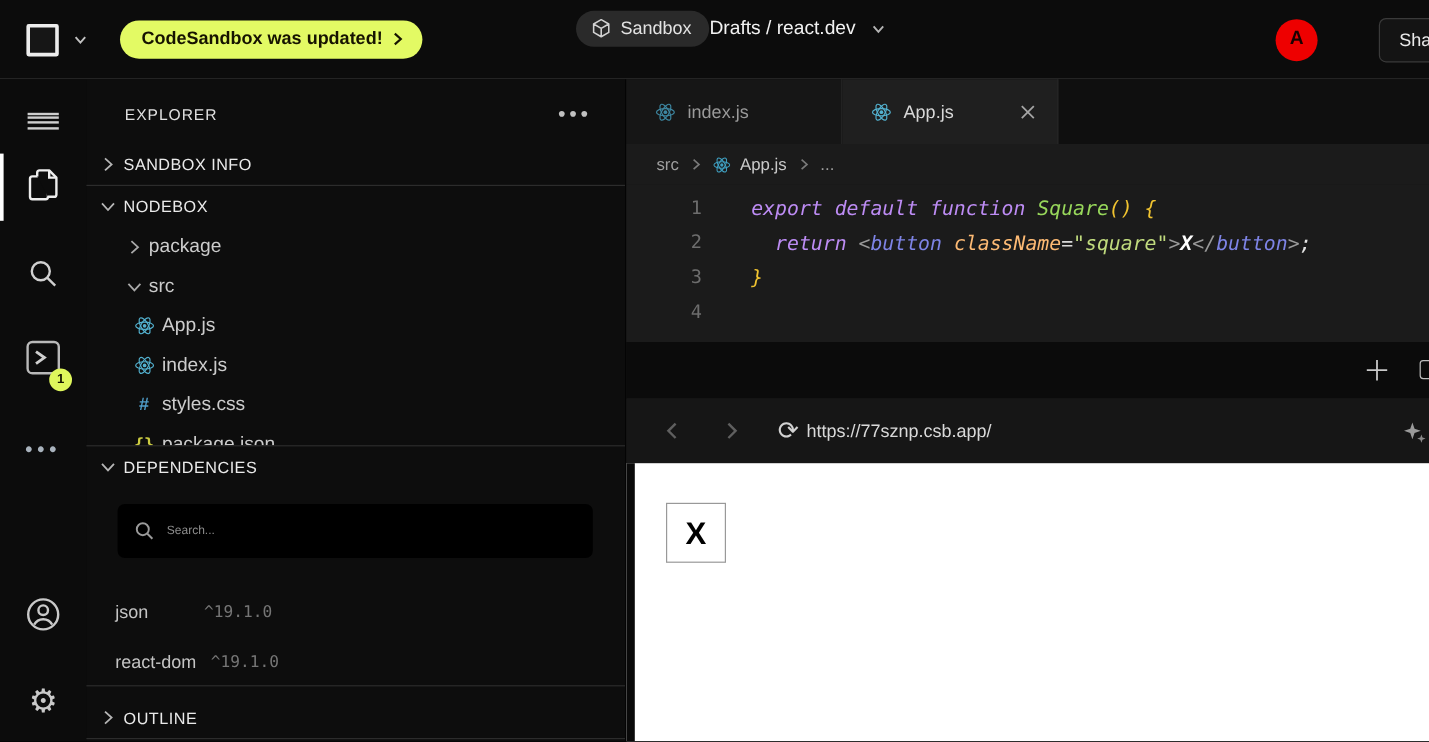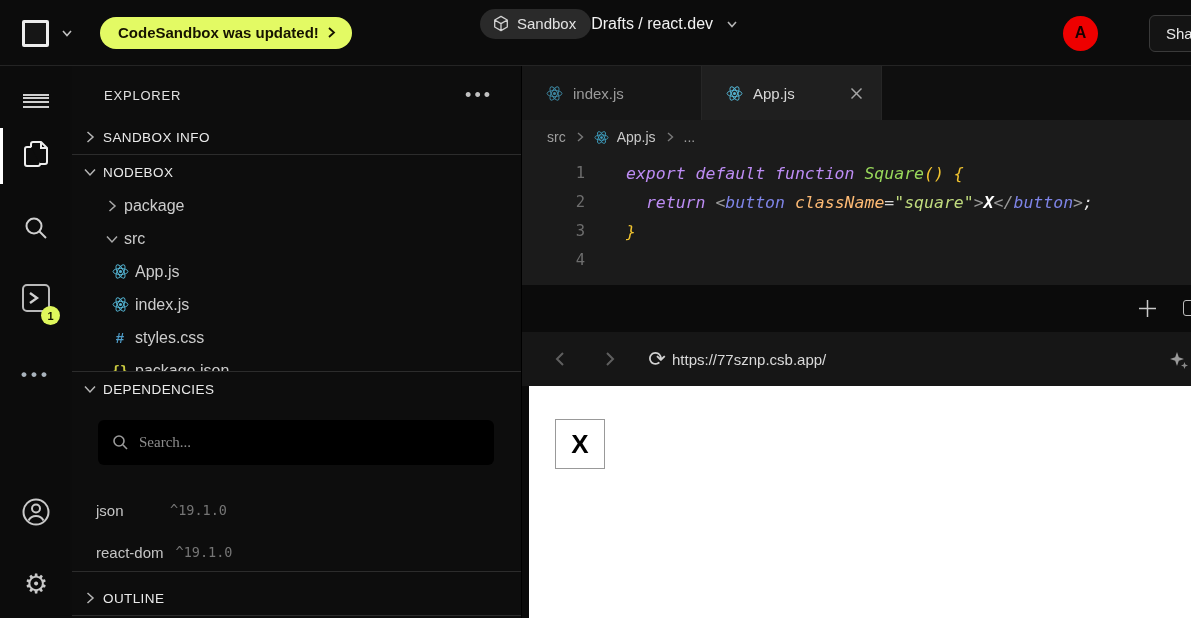--- a/index.html
+++ b/index.html
@@ -53,22 +53,22 @@
   .tree-box { position:absolute; top:123px; left:0; width:449px; height:182px; overflow:hidden; }
   .trow { position:relative; height:33px; display:flex; align-items:center; cursor:pointer; color:#cccccc; font-size:16px; }
   .trow .chev { position:absolute; left:31px; display:flex; }
   .trow .flabel { position:absolute; left:52px; }
   .trow .ficon { position:absolute; left:39px; width:18px; display:flex; justify-content:center; }
   .trow .filabel { position:absolute; left:63px; }
   .fic-css { color:#4f9cc8; font-weight:700; font-size:15px; }
   .fic-json { color:#cbcb41; font-weight:700; font-size:14px; font-family:"DejaVu Sans Mono",monospace; }
   .search-box { position:absolute; top:354px; left:26px; width:396px; height:45px; background:#000000; border-radius:6px;
     display:flex; align-items:center; padding:0 14px; gap:10px; }
-  .search-box input { flex:1; background:transparent; border:none; outline:none; color:#cfcfcf; font-size:15px;
-    font-family:Liberation Serif, serif; }
+  .search-box input { flex:1; background:transparent; border:none; outline:none; color:#cfcfcf; font-size:10px;
+    font-family:Liberation Sans, sans-serif; }
   .search-box input::placeholder { color:#8d8d8d; }
   .deps-list { position:absolute; top:423px; left:0; width:449px; }
   .dep-row { height:42px; display:flex; align-items:center; padding-left:24px; cursor:pointer; }
   .dep-name { color:#c4c4c4; font-size:15px; min-width:62px; display:inline-block; }
   .dep-ver { color:#757575; font-size:13.5px; font-family:"DejaVu Sans Mono",monospace; margin-left:12px; }
 
   
   .editor { position:relative; width:670px; flex:none; background:#1b1b1b; border-left:1px solid #000; display:flex; flex-direction:column; }
   .tabs { height:54px; background:#0f0f0f; display:flex; }
   .tab { width:180px; display:flex; align-items:center; padding:0 18px 0 24px; gap:10px; font-size:15px;

